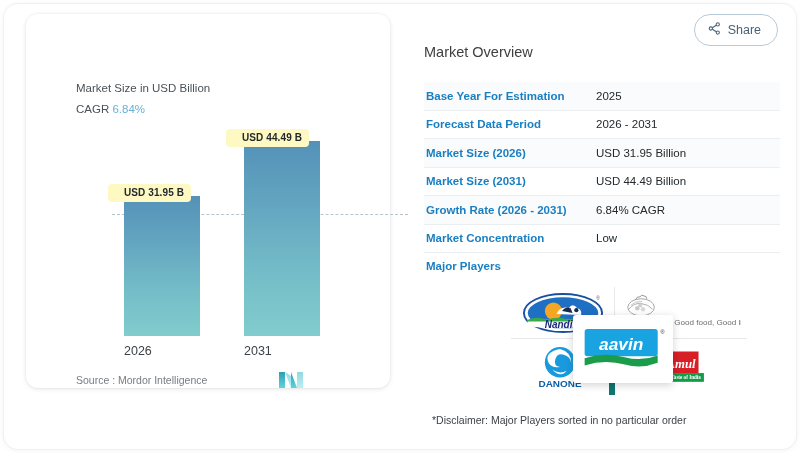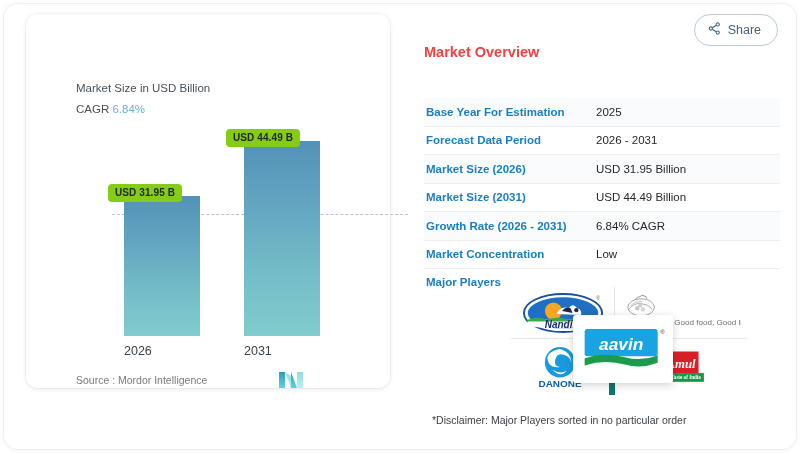--- a/index.html
+++ b/index.html
@@ -72,23 +72,23 @@
   .bar {
     position: absolute;
     bottom: 18px;
     background: linear-gradient(180deg, #5491b8 0%, #63a5c0 32%, #74bdc8 68%, #81cccd 100%);
   }
   .bar.b2026 { left: 48px;  width: 76px; height: 140px; }
   .bar.b2031 { left: 168px; width: 76px; height: 195px; }
 
   .bar-badge {
     position: absolute;
-    background: #84cc16;
+    background: #fef9c3;
     border-radius: 4px;
-    padding: 3px 7px 4px 7px;
+    padding: 3px 7px 4px 16px;
     font-size: 10px;
     font-weight: 600;
     color: #23292e;
     white-space: nowrap;
     letter-spacing: .1px;
   }
   .badge2026 { left: 32px; top: 60px; }
   .badge2031 { left: 150px; top: 5px; }
 
   .xlabel {
@@ -133,23 +133,23 @@
   }
 
   
   .overview {
     position: absolute;
     left: 424px; top: 44px;
     width: 356px;
   }
   .ov-title {
     font-size: 14.5px;
-    font-weight: 700;
-    color: #ef4444;
-    margin-bottom: 38px;
+    font-weight: 400;
+    color: #404040;
+    margin-bottom: 22px;
   }
   .ov-table { width: 356px; }
   .ov-row {
     display: flex;
     align-items: center;
     height: 28.5px;
     border-bottom: 1px solid #eceff1;
   }
   .ov-row.alt { background: #fafbfc; }
   .ov-key {

